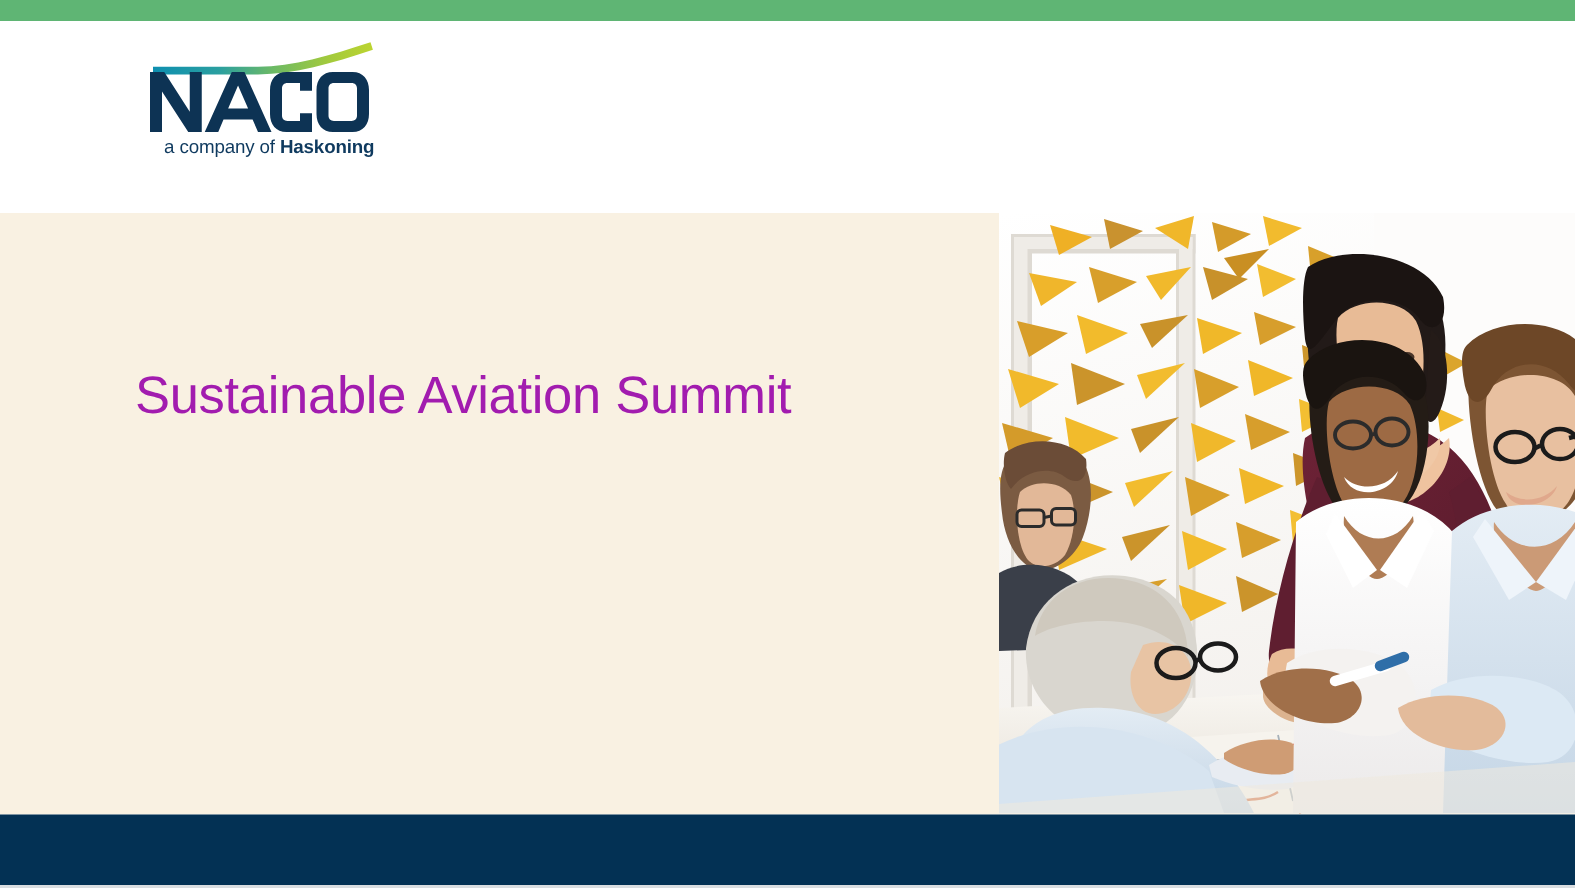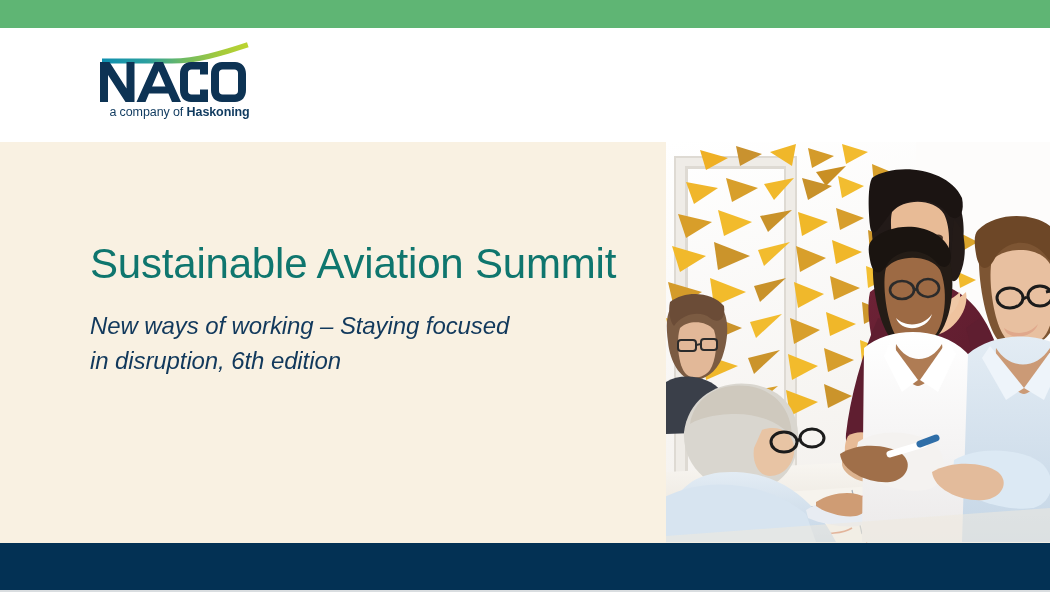--- a/index.html
+++ b/index.html
@@ -27,21 +27,21 @@
     position: absolute;
     left: 0; top: 0;
     width: 1050px;
     height: 30px;
     background: #5fb574;
   }
 
   
   .header {
     position: absolute;
-    left: 0; top: 28px;
+    left: 0; top: 14px;
     width: 1050px;
     height: 112px;
     background: #ffffff;
   }
   .logo {
     position: absolute;
     left: 92px;
     top: 13px;
     width: 175px;
     height: 85px;
@@ -92,23 +92,23 @@
   .title {
     font-size: 68px;
     line-height: 78px;
     color: #0d3354;
     font-weight: 400;
     letter-spacing: -0.4px;
     margin: 0;
     white-space: nowrap;
   }
   .subtitle {
-    font-size: 42px;
+    font-size: 35px;
     line-height: 44px;
-    color: #0f766e;
+    color: #a21caf;
     font-weight: 400;
     letter-spacing: -0.2px;
     margin: 42px 0 0 0;
     white-space: nowrap;
   }
   .tagline {
     font-size: 24px;
     line-height: 35px;
     color: #12395c;
     font-style: italic;
@@ -187,24 +187,20 @@
       </svg>
 
       <div class="logo-tagline"><span>a company of </span><b>Haskoning</b></div>
     </div>
   </div>
 
   <div class="body-cream"></div>
 
   <div class="text-block">
     <h2 class="subtitle">Sustainable Aviation Summit</h2>
-    <p class="tagline">
-      <span>New ways of working – Staying focused</span>
-      <span>in disruption, 6th edition</span>
-    </p>
   </div>
 
   <div class="photo">
     <svg width="384" height="401" viewBox="0 0 384 401" xmlns="http://www.w3.org/2000/svg">
       <defs>
         <linearGradient id="wallG" x1="0" y1="0" x2="0.2" y2="1">
           <stop offset="0%" stop-color="#ffffff"></stop>
           <stop offset="100%" stop-color="#f3f0ec"></stop>
         </linearGradient>
         <linearGradient id="tableG" x1="0" y1="0" x2="0" y2="1">

